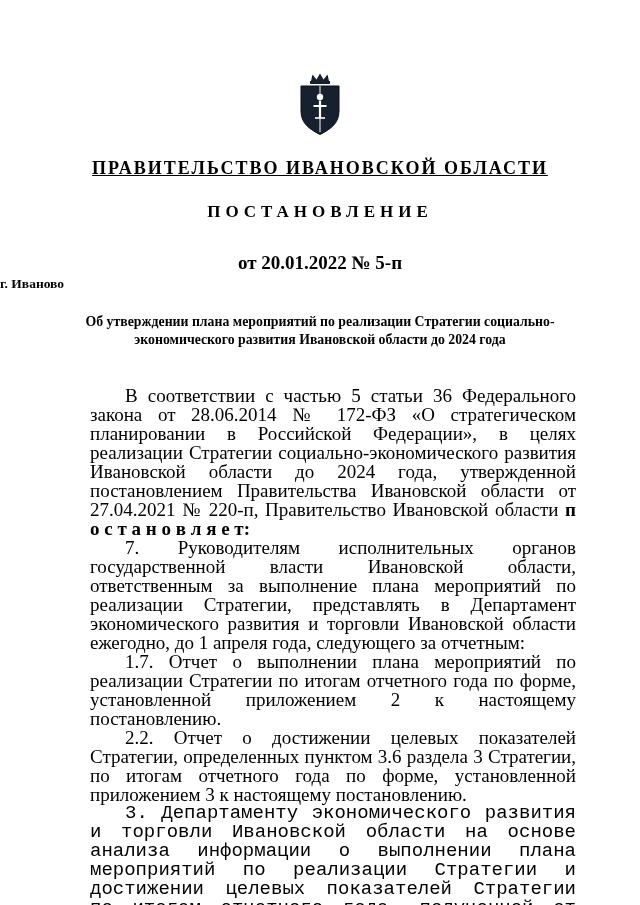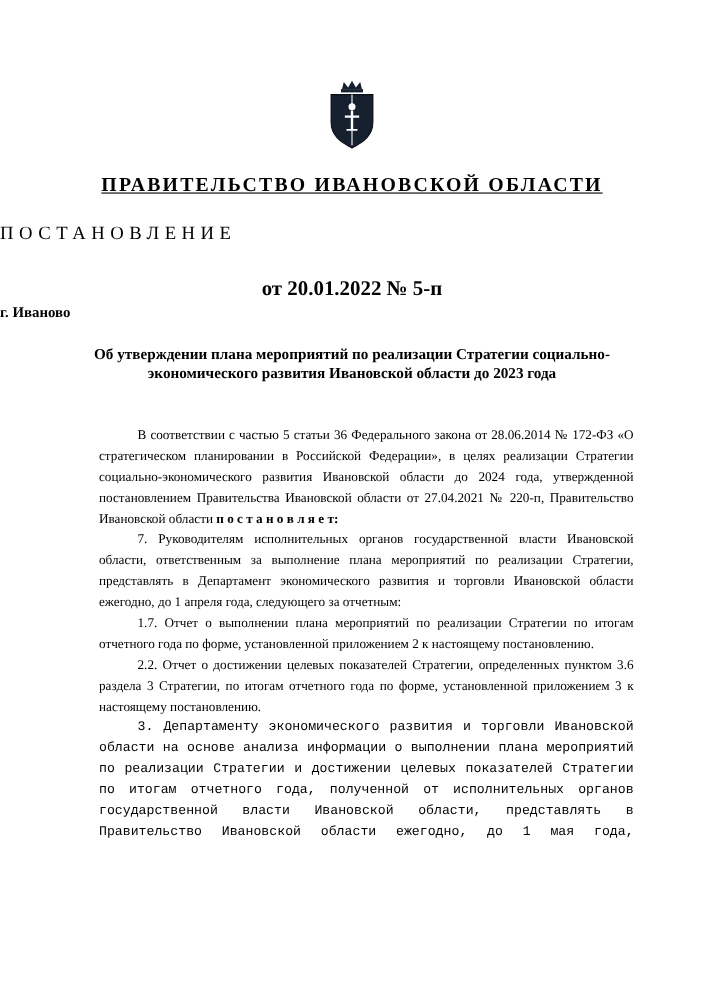--- a/index.html
+++ b/index.html
@@ -25,21 +25,22 @@
   .org-name {
     text-align: center;
     font-weight: bold;
     font-size: 18px;
     letter-spacing: 2px;
     text-decoration: underline;
     margin-top: 22px;
     white-space: nowrap;
   }
   .doc-type {
-    font-weight: normal;
+    text-align: center;
+    font-weight: bold;
     font-size: 17px;
     letter-spacing: 5px;
     margin-top: 23px;
   }
   .date-line {
     text-align: center;
     font-weight: bold;
     font-size: 19px;
     margin-top: 30px;
   }
@@ -57,21 +58,21 @@
     margin: 21px auto 0;
     max-width: 492px;
   }
   .body-block {
     margin-top: 38px;
     padding: 0 64px 0 90px;
   }
   .para {
     text-align: justify;
     text-indent: 35px;
-    font-size: 12px;
+    font-size: 19px;
     line-height: 19px;
   }
   .para.continued {
     text-align-last: justify;
     font-family: Liberation Mono, monospace;
   }
   .decree {
     font-weight: bold;
   }
 </style>
@@ -98,21 +99,21 @@
   </div>
 
   <div class="org-name">ПРАВИТЕЛЬСТВО ИВАНОВСКОЙ ОБЛАСТИ</div>
 
   <div class="doc-type">ПОСТАНОВЛЕНИЕ</div>
 
   <div class="date-line">от 20.01.2022 № 5-п</div>
 
   <div class="city-line">г. Иваново</div>
 
-  <div class="subject">Об утверждении плана мероприятий по реализации Стратегии социально-экономического развития Ивановской области до 2023 года</div>
+  <div class="subject">Об утверждении плана мероприятий по реализации Стратегии социально-экономического развития Ивановской области до 2024 года</div>
 
   <div class="body-block">
     <p class="para"><span>В соответствии с частью 5 статьи 36 Федерального закона от 28.06.2014 № 172-ФЗ «О стратегическом планировании в Российской Федерации», в целях реализации Стратегии социально-экономического развития Ивановской области до 2024 года, утвержденной постановлением Правительства Ивановской области от 27.04.2021 № 220-п, Правительство Ивановской области </span><span class="decree">п о с т а н о в л я е т:</span></p>
 
 
     <p class="para">7. Руководителям исполнительных органов государственной власти Ивановской области, ответственным за выполнение плана мероприятий по реализации Стратегии, представлять в Департамент экономического развития и торговли Ивановской области ежегодно, до 1 апреля года, следующего за отчетным:</p>
 
     <p class="para">1.7. Отчет о выполнении плана мероприятий по реализации Стратегии по итогам отчетного года по форме, установленной приложением 2 к настоящему постановлению.</p>
 
     <p class="para">2.2. Отчет о достижении целевых показателей Стратегии, определенных пунктом 3.6 раздела 3 Стратегии, по итогам отчетного года по форме, установленной приложением 3 к настоящему постановлению.</p>

